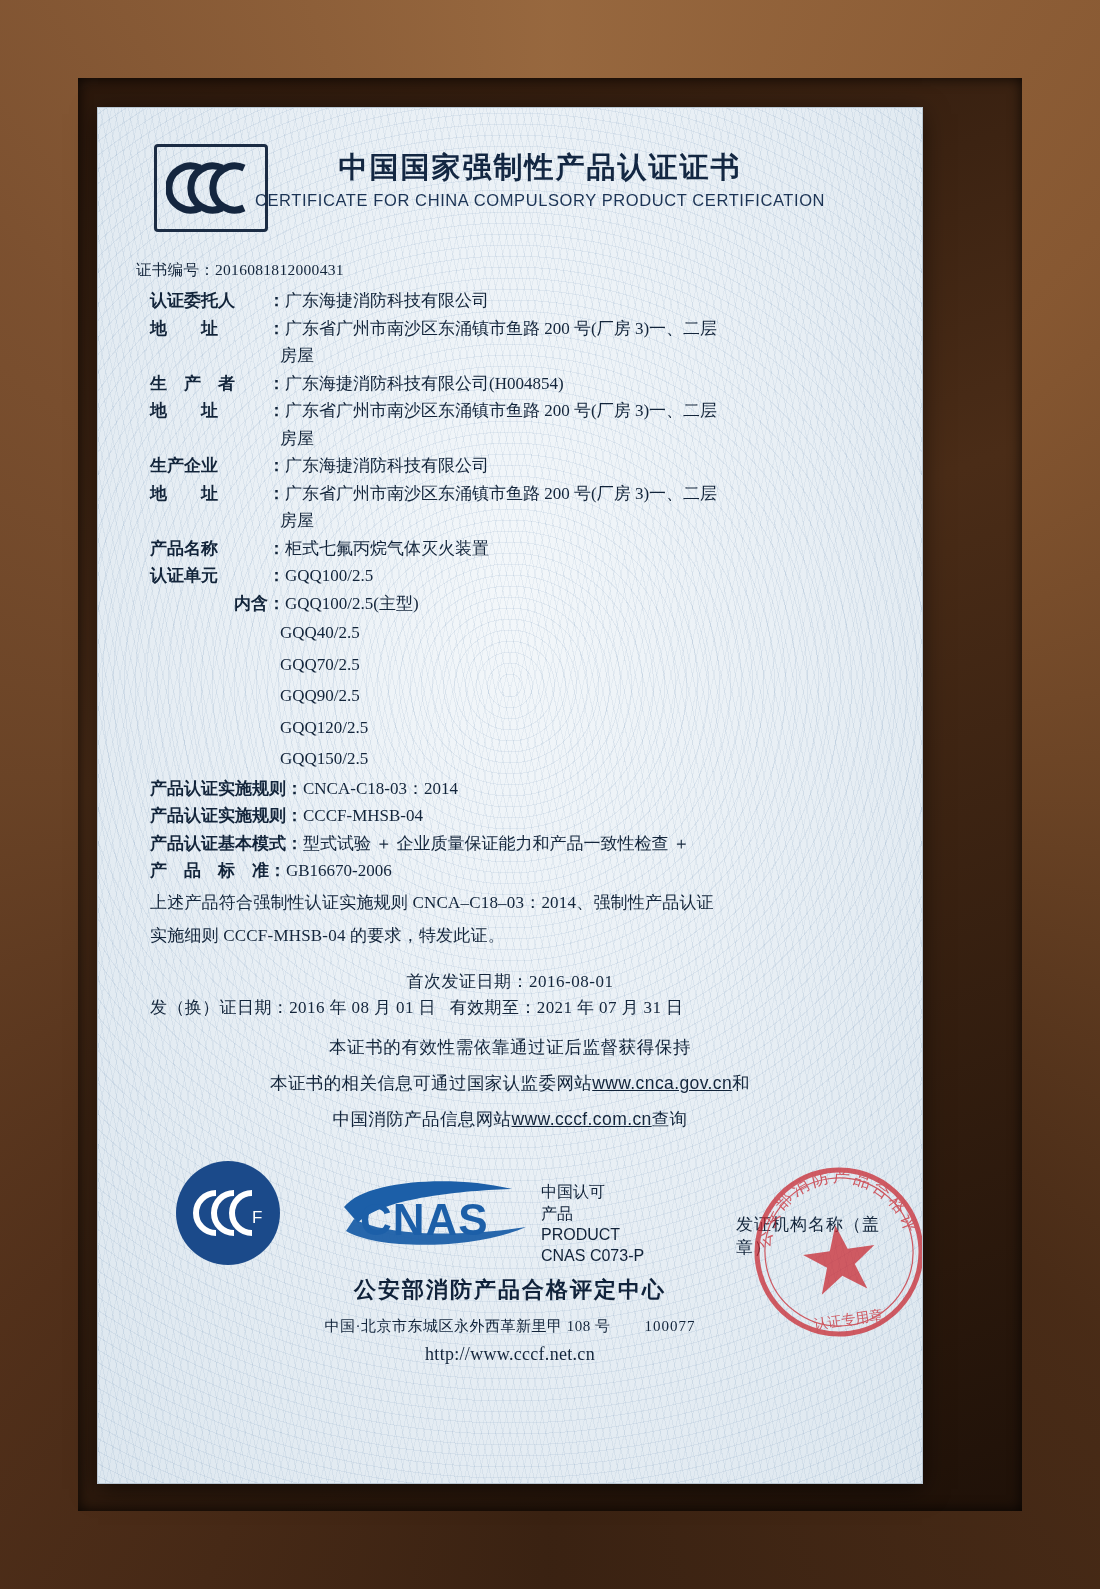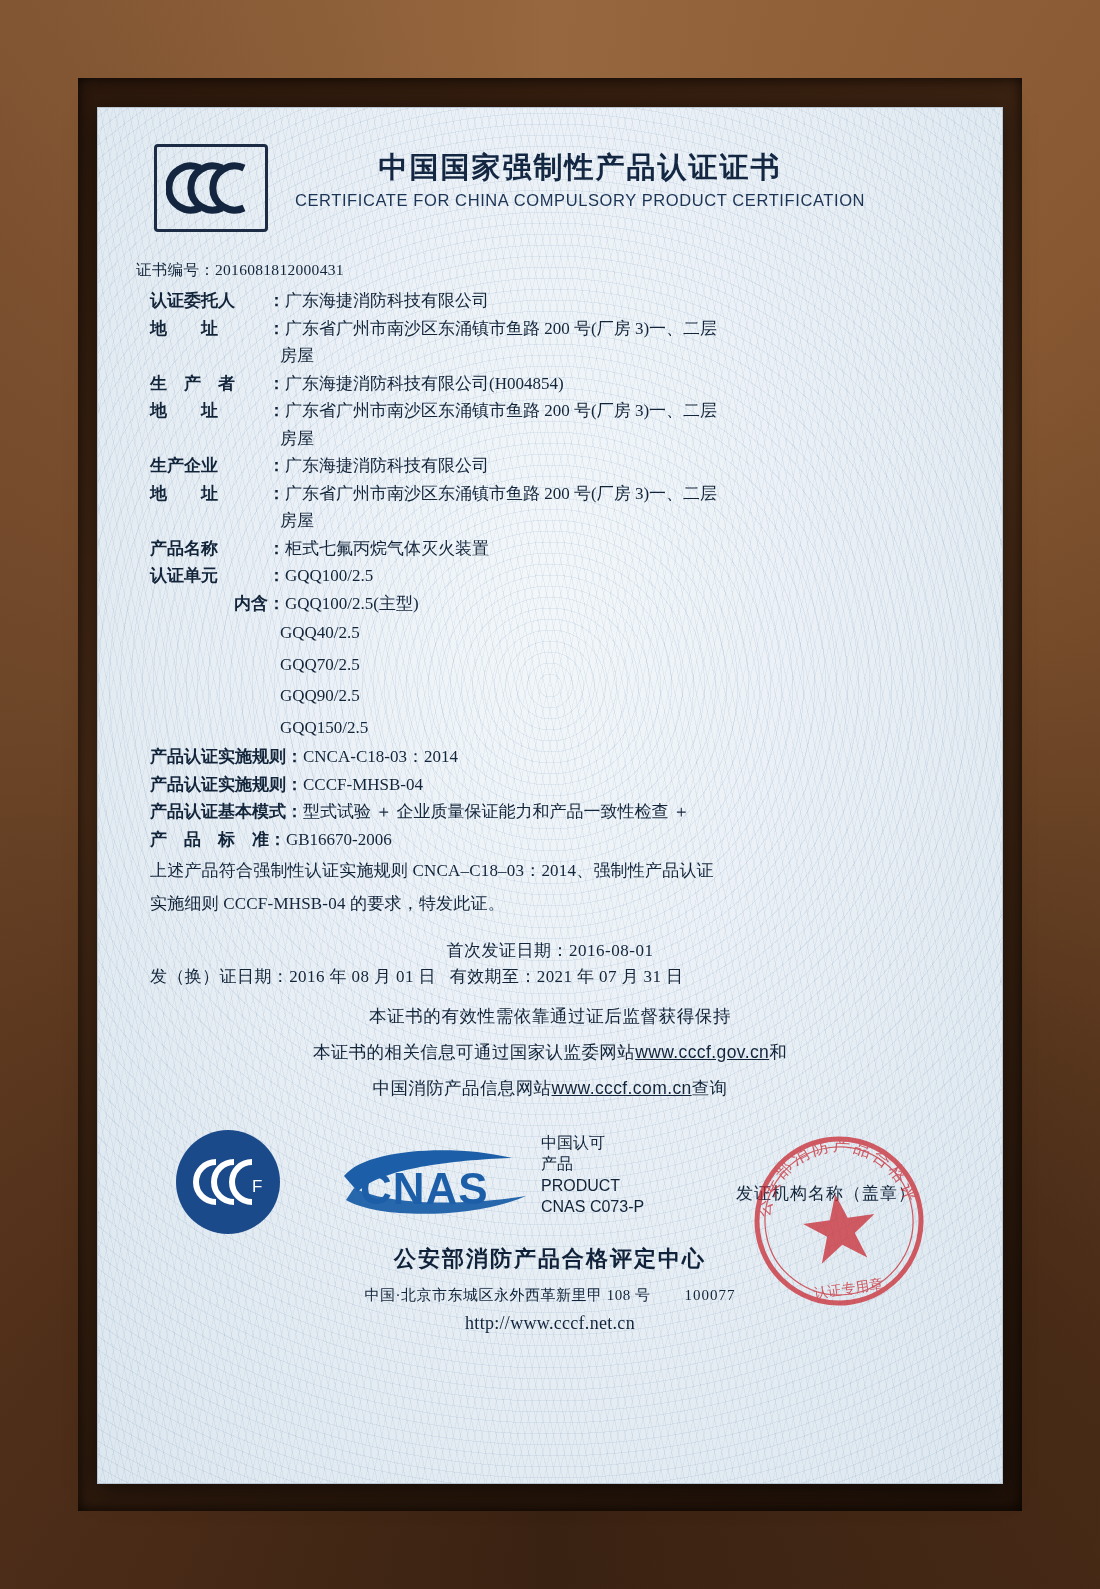--- a/index.html
+++ b/index.html
@@ -38,21 +38,21 @@
   .frame-inner-edge {
     position: absolute;
     left: 78px; top: 78px; right: 78px; bottom: 78px;
     background: linear-gradient(160deg, #2b180c, #4a2c17 40%, #1f1108);
     box-shadow: inset 0 0 14px rgba(0,0,0,.8);
   }
   .paper {
     position: absolute;
     left: 98px;
     top: 108px;
-    width: 904px;
+    width: 824px;
     height: 1375px;
     box-sizing: border-box;
     background:
       radial-gradient(ellipse at 50% 35%, #f3f7fa 0%, #e7eef4 55%, #dde7ef 100%);
     box-shadow: 0 0 0 1px #b9c6d2, 0 6px 24px rgba(0,0,0,.55);
     overflow: hidden;
   }
   
   .paper::before {
     content: "";
@@ -202,21 +202,21 @@
   .cnas {
     position: absolute;
     left: 200px;
     top: 16px;
     width: 200px;
     height: 82px;
   }
   .cnas-text {
     position: absolute;
     left: 405px;
-    top: 6px;
+    top: 24px;
     font-family: "Liberation Sans", sans-serif;
     font-size: 16px;
     line-height: 1.33;
     color: #102238;
   }
   .issuer-label {
     position: absolute;
     left: 600px;
     top: 56px;
     font-size: 17px;
@@ -335,20 +335,21 @@
         </div>
 
         <div class="row">
           <span class="indent-lbl">内含</span>
           <span class="colon">：</span>
           <span class="val">GQQ100/2.5(主型)</span>
         </div>
         <div class="unit-item">GQQ40/2.5</div>
         <div class="unit-item">GQQ70/2.5</div>
         <div class="unit-item">GQQ90/2.5</div>
+        <div class="unit-item">GQQ120/2.5</div>
         <div class="unit-item">GQQ150/2.5</div>
 
         <div class="row">
           <span class="lbl" style="flex:0 0 auto">产品认证实施规则</span>
           <span class="colon">：</span>
           <span class="val">CNCA-C18-03：2014</span>
         </div>
 
         <div class="row">
           <span class="lbl" style="flex:0 0 auto">产品认证实施规则</span>
@@ -377,21 +378,21 @@
       </div>
 
       <div class="dates-line">
         <span>发（换）证日期：</span><span>2016 年 08 月 01 日</span>
         &nbsp;&nbsp;<span>有效期至：</span><span>2021 年 07 月 31 日</span>
       </div>
 
       <div class="valid-note">本证书的有效性需依靠通过证后监督获得保持</div>
 
       <div class="web-line">
-        <span>本证书的相关信息可通过国家认监委网站</span><span class="u">www.cccf.gov.cn</span><span>和</span>
+        <span>本证书的相关信息可通过国家认监委网站</span><span class="u">www.cnca.gov.cn</span><span>和</span>
       </div>
       <div class="web-line">
         <span>中国消防产品信息网站</span><span class="u">www.cccf.com.cn</span><span>查询</span>
       </div>
 
       <div class="logos">
         <div class="ccc-round">
           <svg width="84" height="60" viewBox="0 0 84 60" aria-hidden="true">
             <g fill="none" stroke="#ffffff" stroke-width="6">
               <path d="M30 10 A20 20 0 1 0 30 50"></path>

